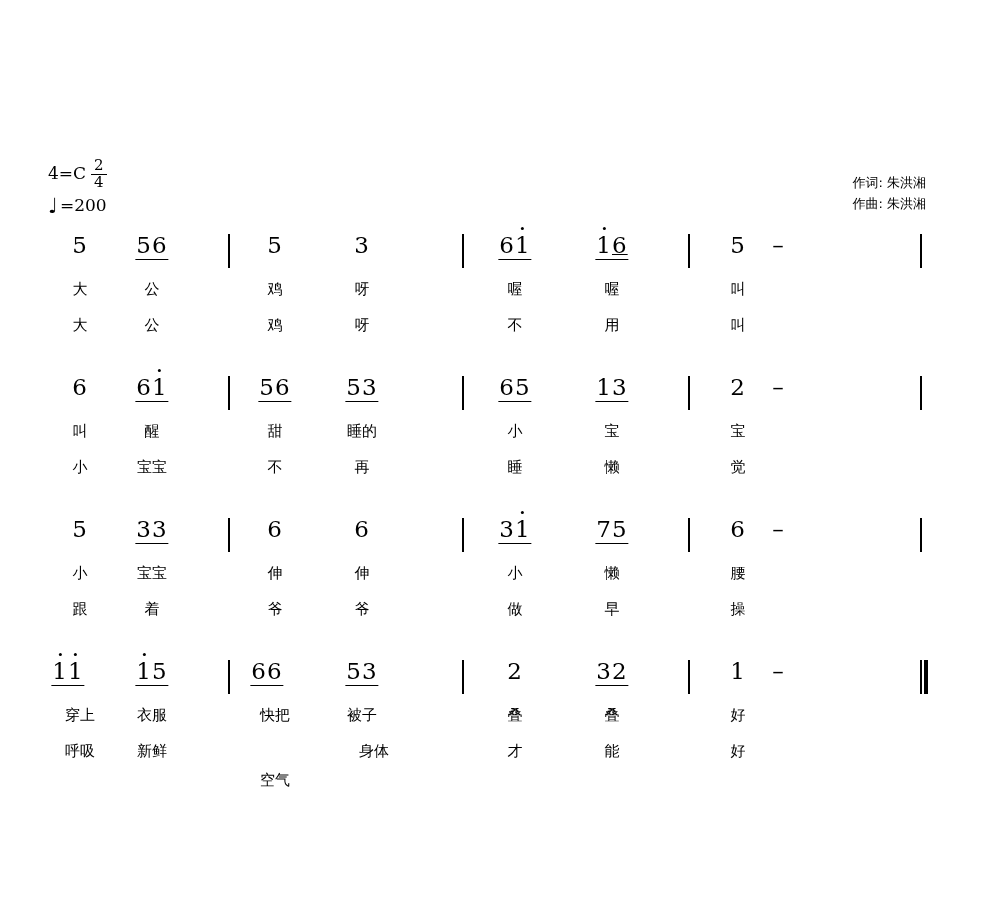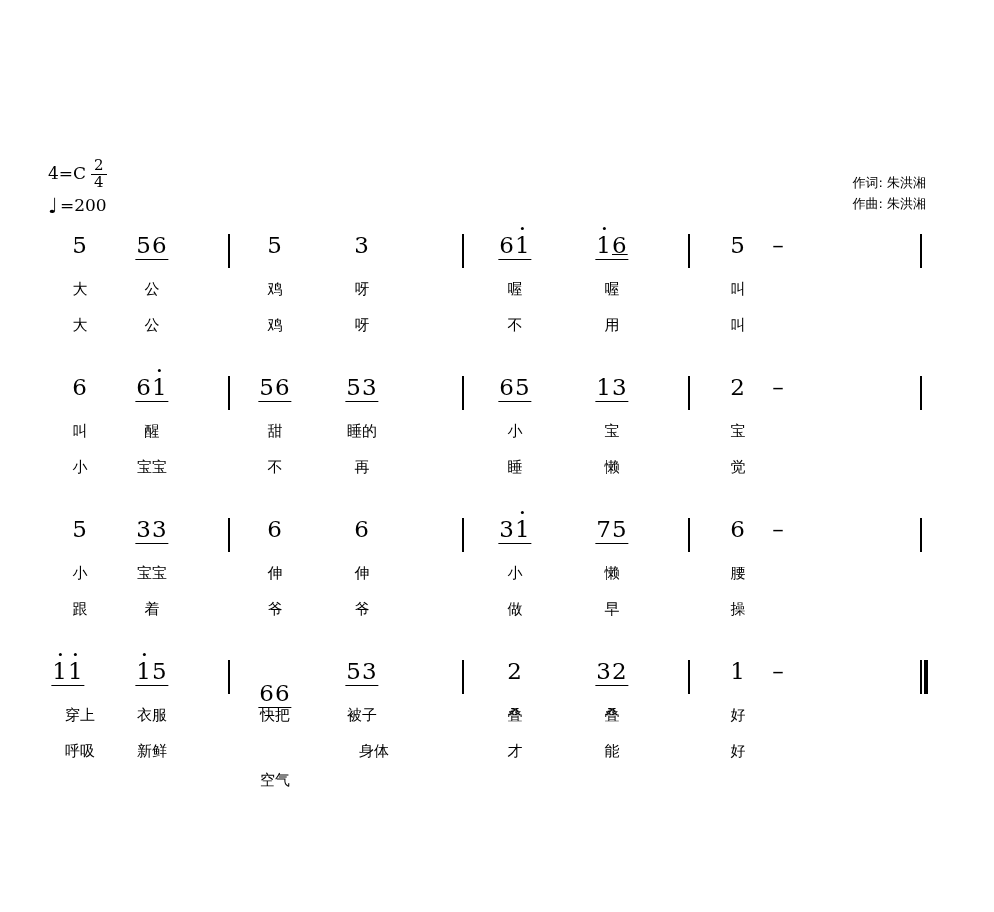--- a/index.html
+++ b/index.html
@@ -307,21 +307,21 @@
           <div class="cell lyric" style="left: 515px;">做</div>
           <div class="cell lyric" style="left: 612px;">早</div>
           <div class="cell lyric" style="left: 738px;">操</div>
         </div>
       </div>
       <div class="system s3">
         <div class="notes-row">
           <div class="cell" style="left: 68px;"><span class="note beamed"><span class="oct">1</span><span class="oct">1</span></span></div>
           <div class="cell" style="left: 152px;"><span class="note beamed"><span class="oct">1</span><span>5</span></span></div>
           <div class="barline" style="left: 228px;"></div>
-          <div class="cell" style="left: 275px; margin-top: 22px;"><span class="note beamed"><span>6</span><span>6</span></span></div>
+          <div class="cell" style="left: 267px;"><span class="note beamed"><span>6</span><span>6</span></span></div>
           <div class="cell" style="left: 362px;"><span class="note beamed"><span>5</span><span>3</span></span></div>
           <div class="barline" style="left: 462px;"></div>
           <div class="cell" style="left: 515px;"><span class="note"><span>2</span></span></div>
           <div class="cell" style="left: 612px;"><span class="note beamed"><span>3</span><span>2</span></span></div>
           <div class="barline" style="left: 688px;"></div>
           <div class="cell" style="left: 738px;"><span class="note"><span>1</span></span></div>
           <div class="cell" style="left: 778px;"><span class="dash">–</span></div>
           <div class="barline final" style="left: 920px;"></div>
         </div>
         <div class="lyric-row">

